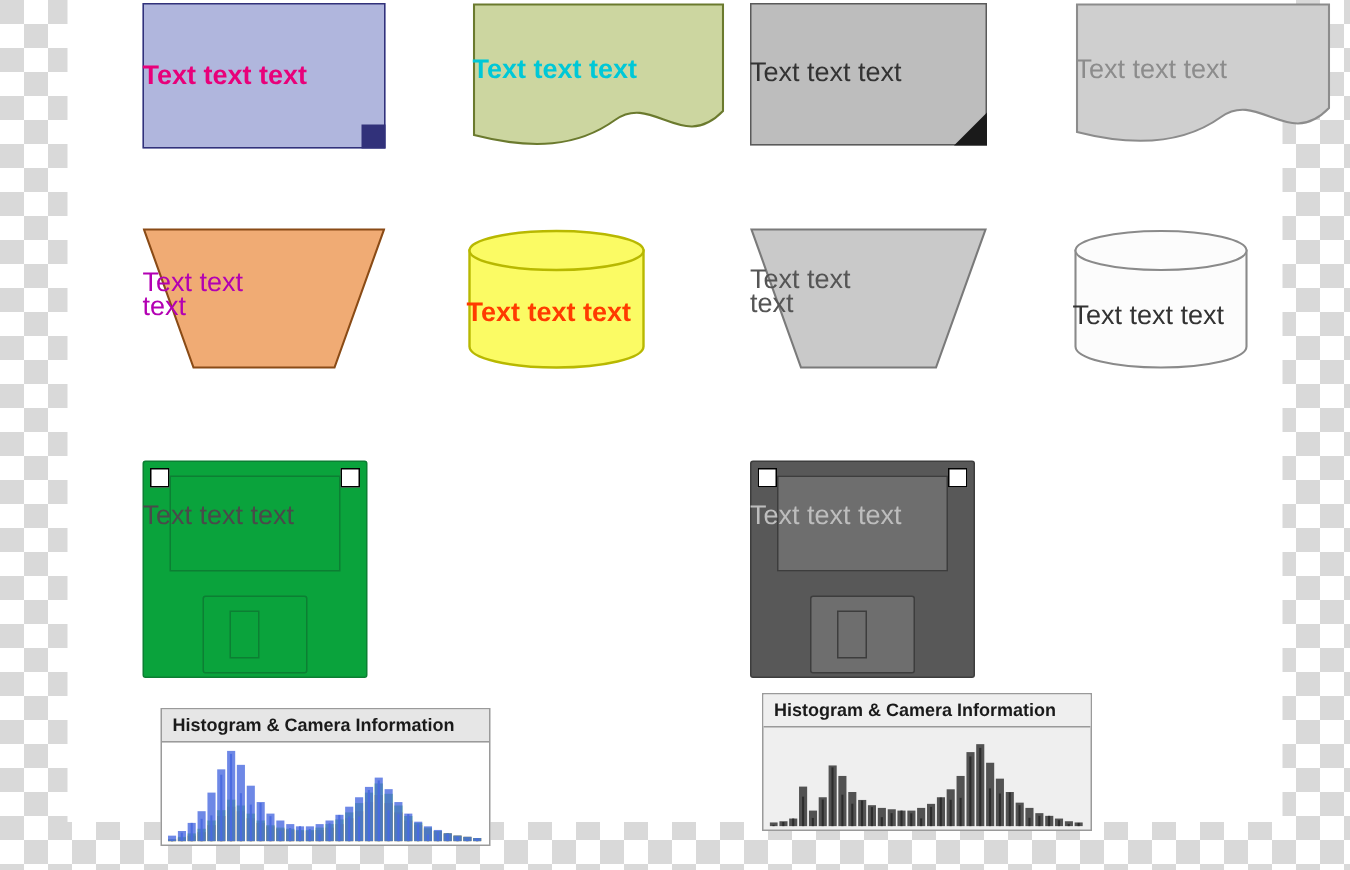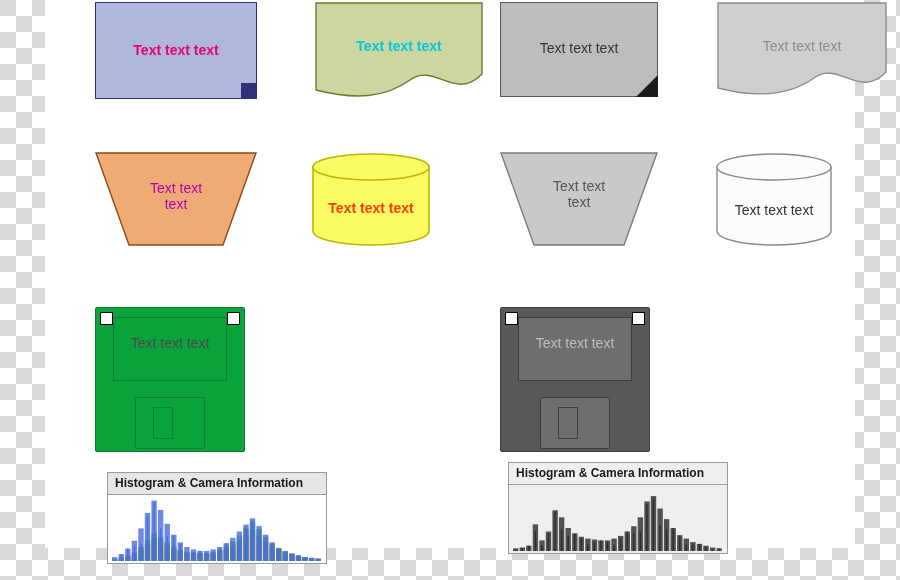--- a/index.html
+++ b/index.html
@@ -13,22 +13,21 @@
   }
   .canvas{
     position:absolute;
     left:45px;top:0;width:810px;height:548px;
     background:#ffffff;
   }
   .shape{position:absolute;}
   .lbl{
     position:absolute;
     width:100%;
-    text-align:center;
-    font-size:14px;
+    font-size:18px;
     line-height:16px;
     white-space:pre-line;
     pointer-events:none;
   }
 
   
   #doc1{left:50px;top:2px;width:162px;height:97px;}
   #doc1 .body{position:absolute;inset:0;background:#b0b6dd;border:1px solid #31317a;}
   #doc1 .corner{position:absolute;right:0;bottom:0;width:16px;height:16px;background:#31317a;}
   #doc1 .lbl{top:40px;color:#e8007a;font-weight:bold;}

